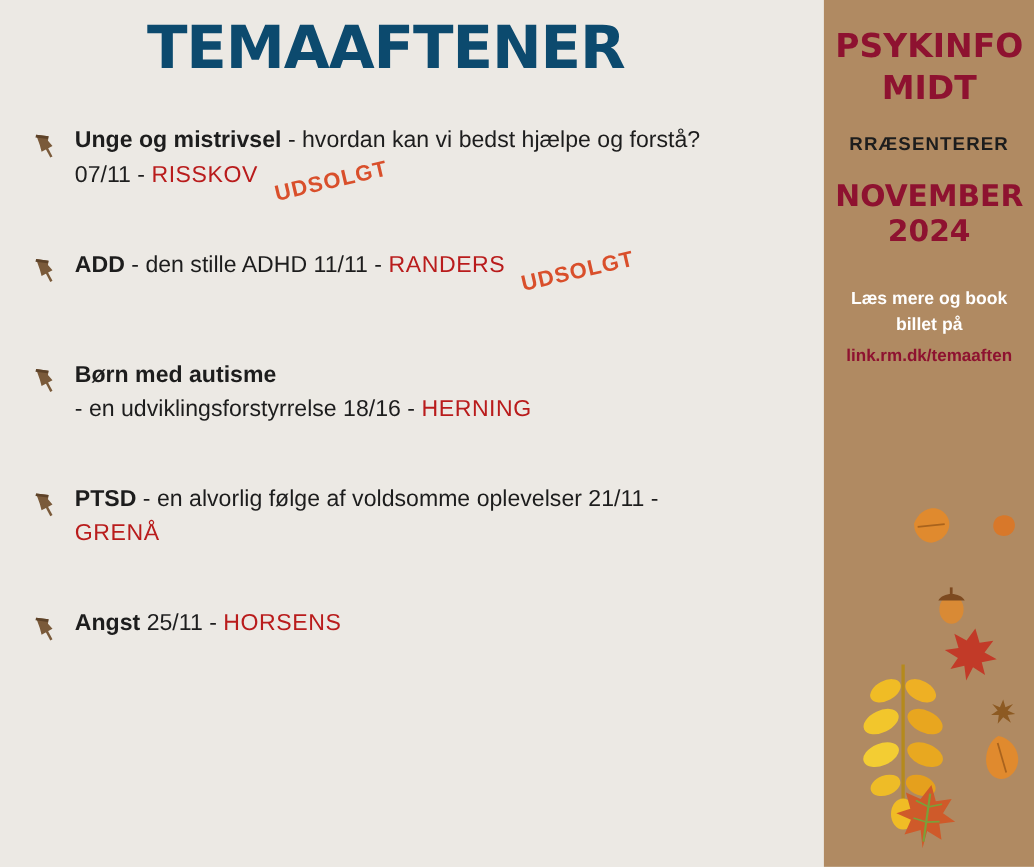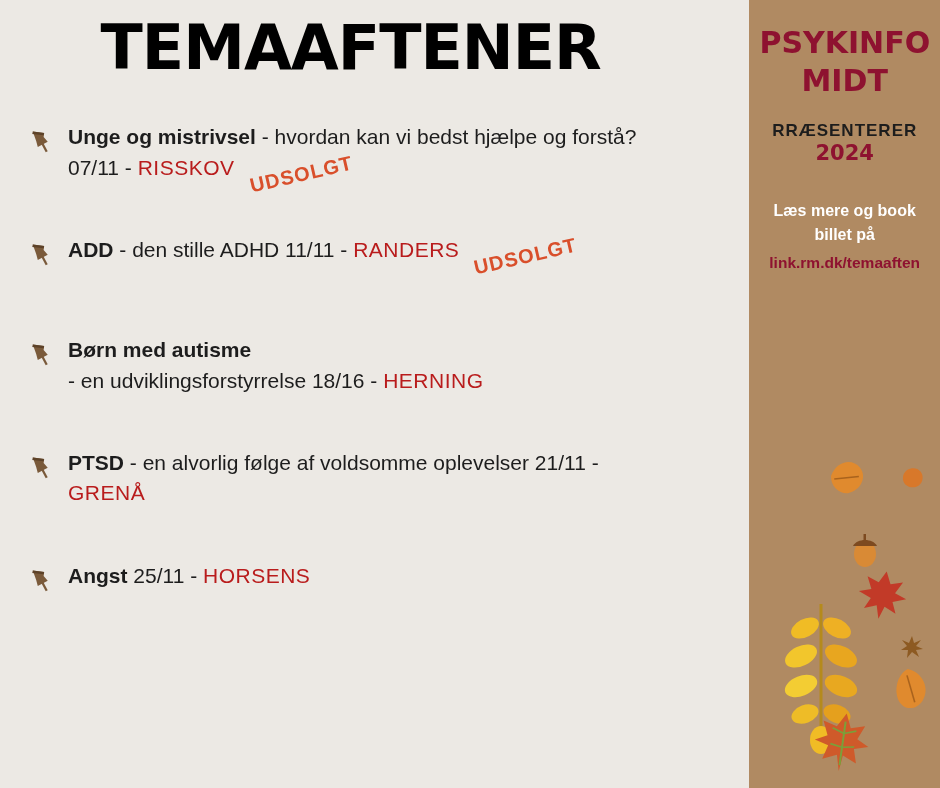--- a/index.html
+++ b/index.html
@@ -27,23 +27,23 @@
     height: 788px;
     background: #ece9e4;
     box-sizing: border-box;
   }
   .poster-title {
     margin: 0;
     padding: 14px 0 0 0;
     text-align: center;
     font-family: "DejaVu Sans", sans-serif;
     font-weight: bold;
-    font-size: 62px;
+    font-size: 54px;
     letter-spacing: -1px;
-    color: #000000;
+    color: #0c4a6e;
     line-height: 1.1;
   }
   .events {
     margin: 0;
     padding: 22px 0 0 0;
     list-style: none;
   }
   .event {
     position: relative;
     padding: 0 20px 0 68px;
@@ -115,21 +115,21 @@
     margin: 22px 0 0 0;
     font-family: "DejaVu Sans", sans-serif;
     font-weight: bold;
     font-size: 27px;
     line-height: 1.2;
     color: #8e1230;
   }
   .year {
     font-family: "DejaVu Sans", sans-serif;
     font-weight: bold;
-    font-size: 21px;
+    font-size: 27px;
     color: #8e1230;
   }
   .booking {
     margin: 34px 0 0 0;
     font-family: "Liberation Sans", sans-serif;
     font-size: 16px;
     line-height: 1.5;
     color: #ffffff;
     font-weight: bold;
   }
@@ -241,20 +241,21 @@
 
   <div class="sidebar">
 
     <div class="brand">
       <div>PSYKINFO</div>
       <div>MIDT</div>
     </div>
 
     <div class="presents">RRÆSENTERER</div>
 
+    <div class="month">NOVEMBER</div>
     <div class="year">2024</div>
 
     <div class="booking">
       <span>Læs mere og book billet på</span>
       <a class="booking-link" href="#">link.rm.dk/temaaften</a>
     </div>
 
     <svg class="leaves" viewBox="0 0 200 348">
 
       <g transform="translate(82,36) rotate(-20)">

